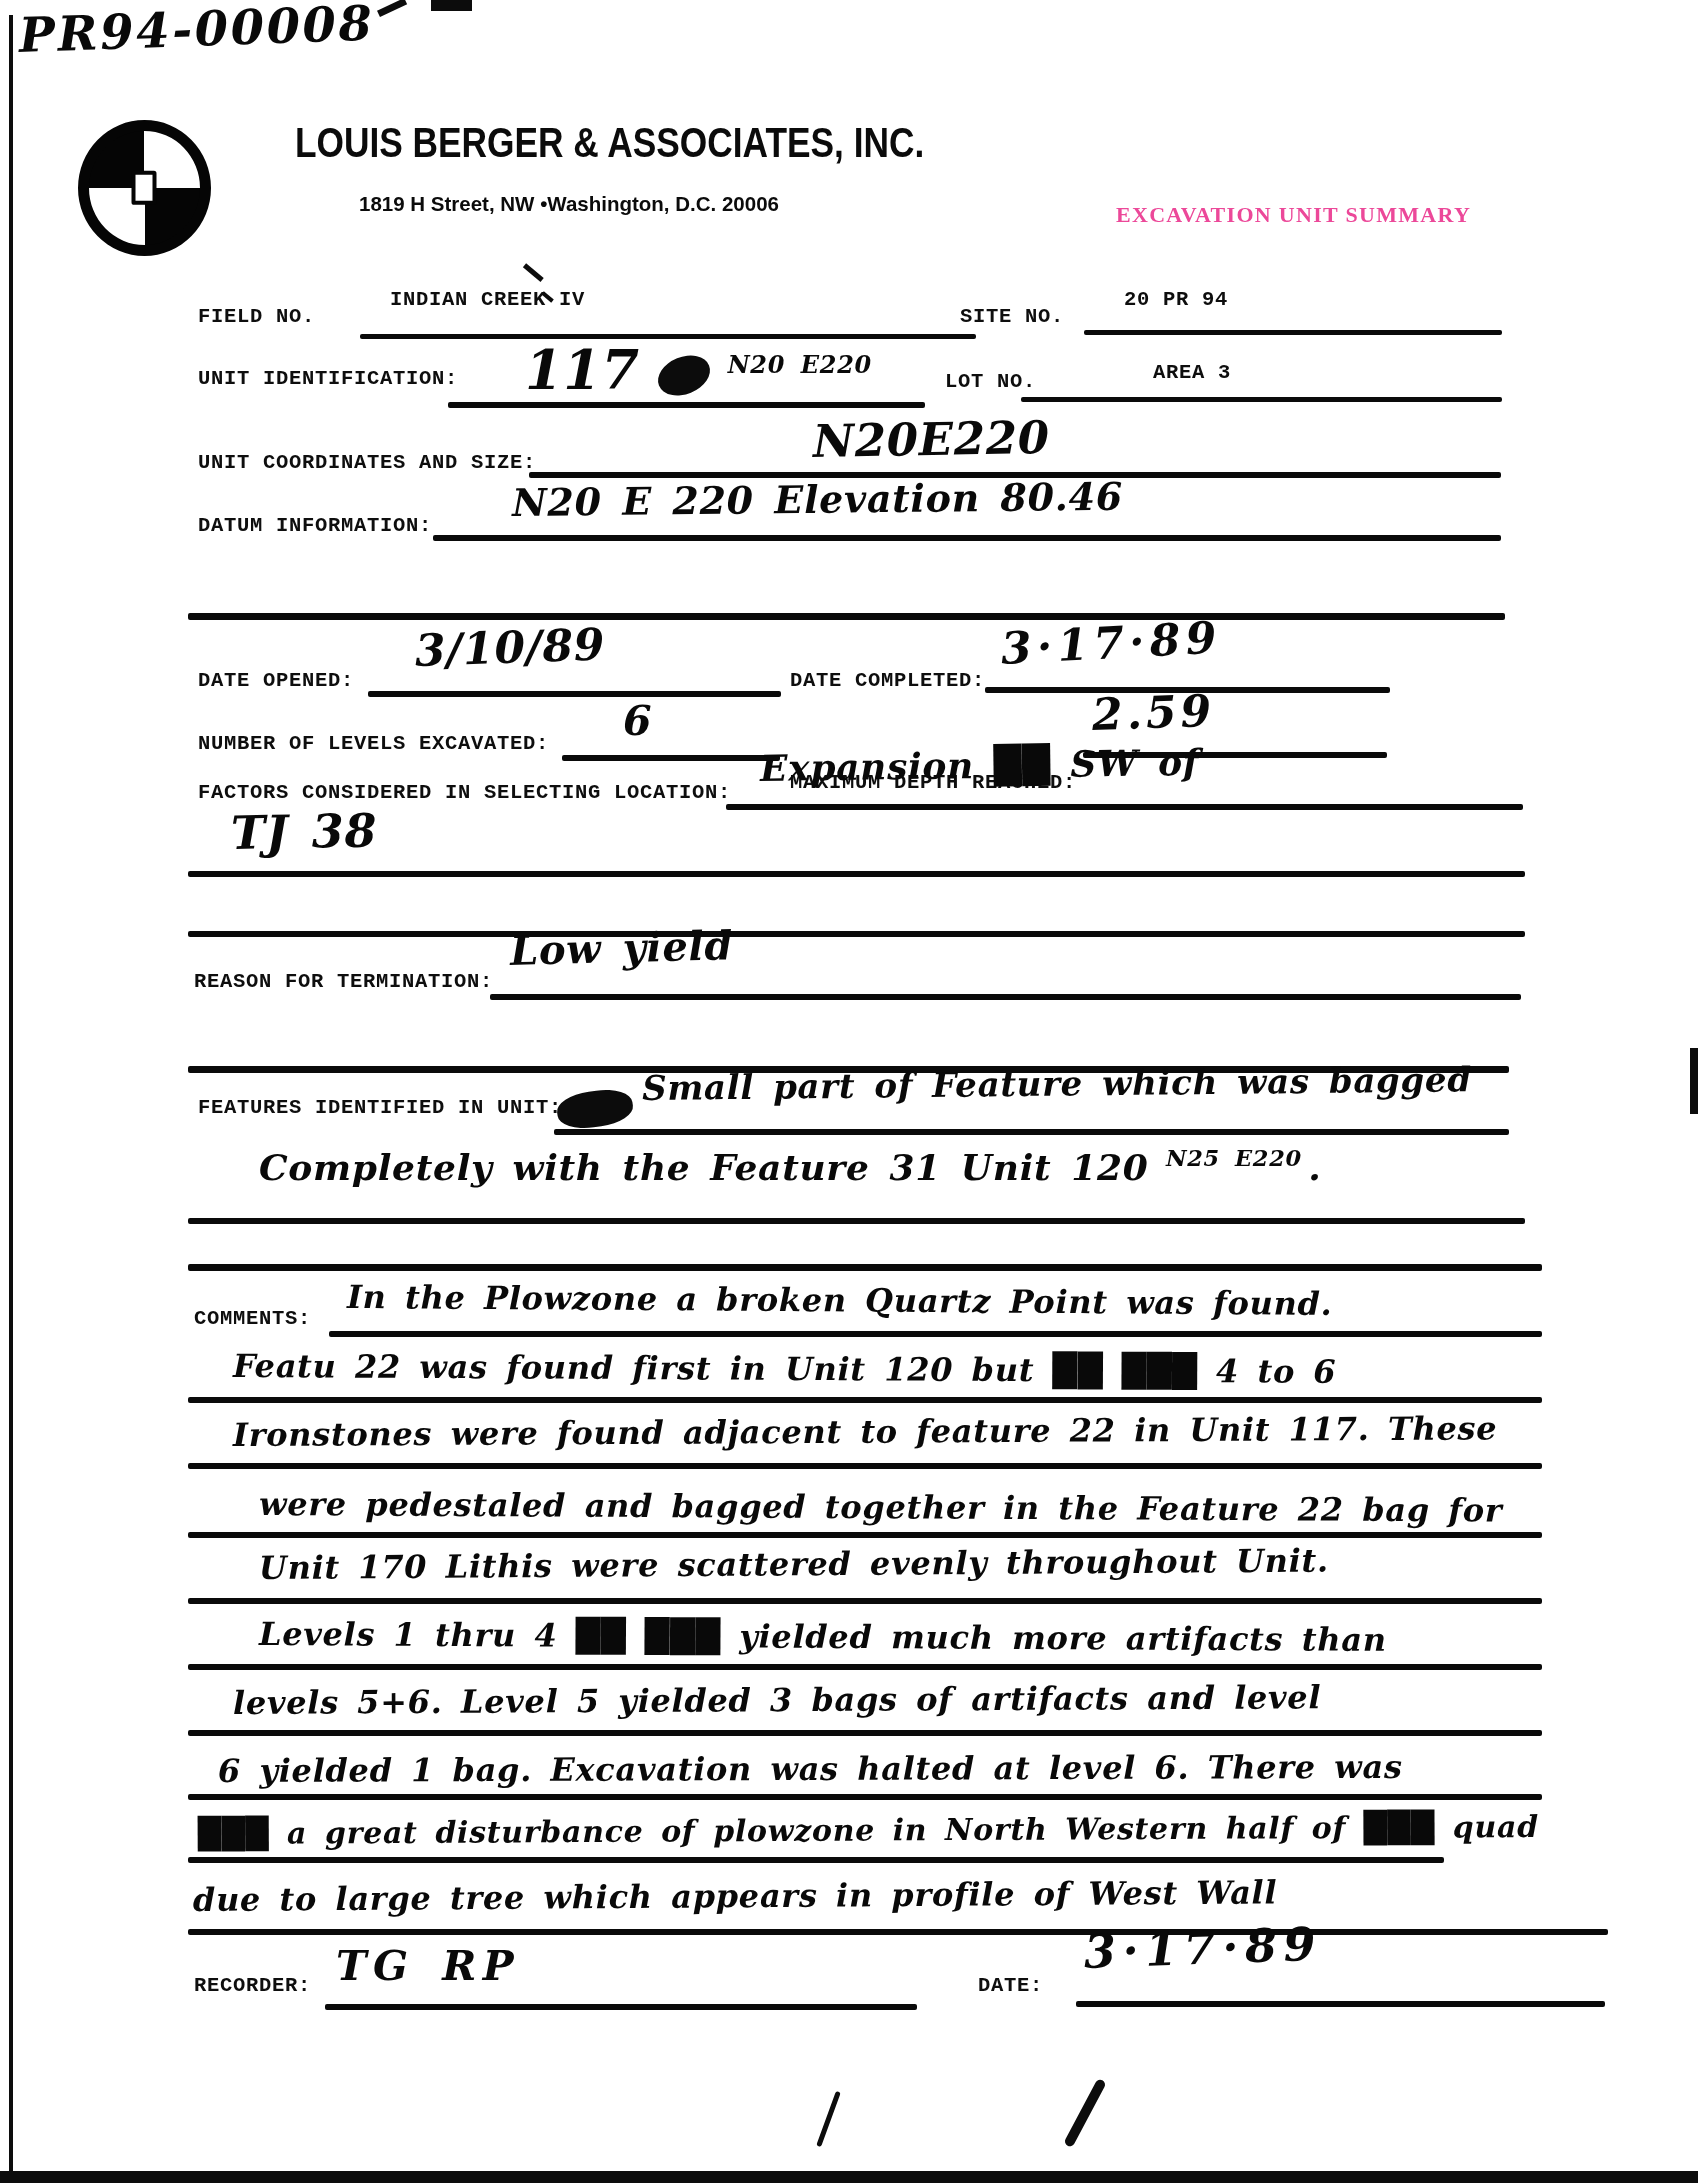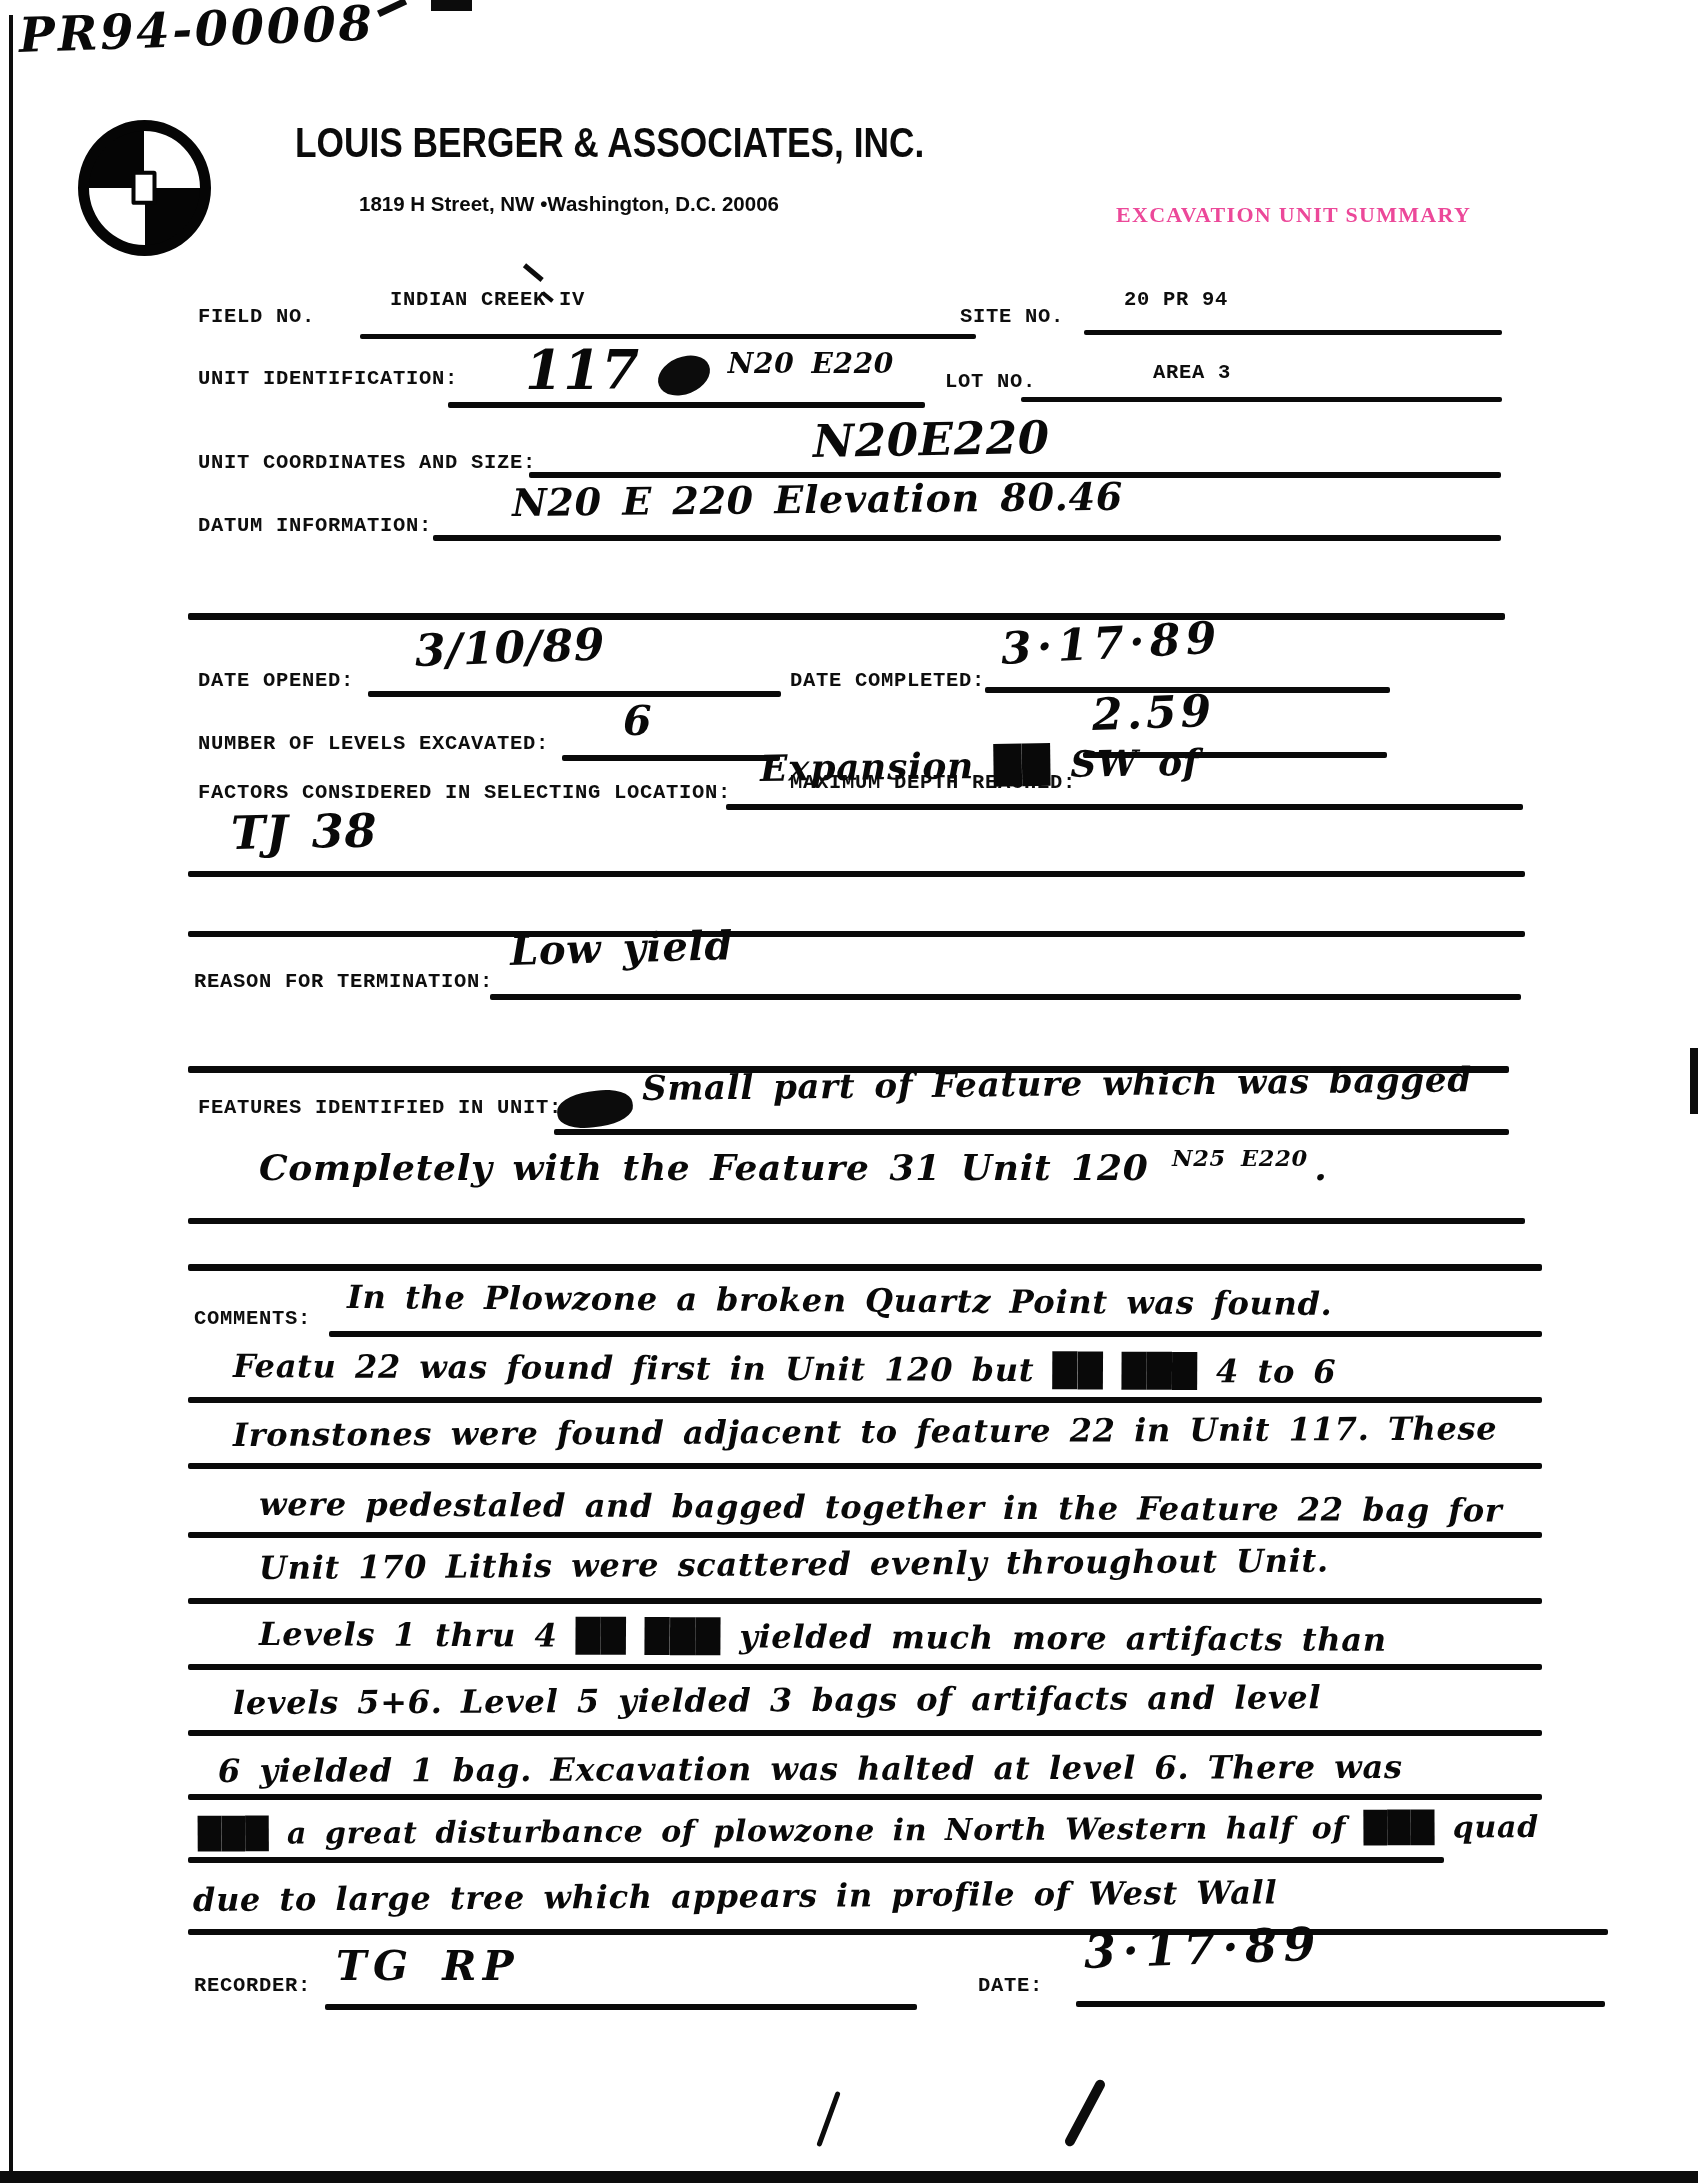--- a/index.html
+++ b/index.html
@@ -85,21 +85,21 @@
   <div class="abs typed" style="left:390px;top:288px;">INDIAN CREEK IV</div>
   <div class="rule" style="left:360px;top:334px;width:616px;height:5.3px;"></div>
   <div class="abs lbl" style="left:960px;top:305px;">SITE NO.</div>
   <div class="abs typed" style="left:1124px;top:288px;">20 PR 94</div>
   <div class="rule" style="left:1084px;top:330px;width:418px;height:5.3px;"></div>
 
   <div class="abs lbl" style="left:198px;top:367px;">UNIT IDENTIFICATION:</div>
   <div class="abs" style="left:525px;top:338px;">
     <span class="hand" style="font-size:54px;">117</span>
     <span class="scrib" style="position:relative;display:inline-block;width:54px;height:37px;border-radius:50%;transform:rotate(-22deg);margin:0 10.6px;top:5.3px;"></span>
-    <span class="hand sup" style="font-size:28px;top:-16px;">N20 E220</span>
+    <span class="hand sup" style="font-size:24px;top:-16px;">N20 E220</span>
   </div>
   <div class="rule" style="left:448px;top:402px;width:477px;height:6px;"></div>
   <div class="abs lbl" style="left:945px;top:370px;">LOT NO.</div>
   <div class="abs typed" style="left:1153px;top:361px;">AREA 3</div>
   <div class="rule" style="left:1021px;top:397px;width:481px;height:5.3px;"></div>
 
   <div class="abs lbl" style="left:198px;top:451px;">UNIT COORDINATES AND SIZE:</div>
   <div class="abs hand" style="left:813px;top:415px;font-size:45px;transform:rotate(-1deg);">N20E220</div>
   <div class="rule" style="left:529px;top:472px;width:972px;height:6px;"></div>
 
@@ -135,21 +135,21 @@
   <div class="rule" style="left:490px;top:994px;width:1031px;height:6px;"></div>
 
   <div class="rule" style="left:188px;top:1066px;width:1321px;height:6.6px;"></div>
 
   <div class="abs lbl" style="left:198px;top:1096px;">FEATURES IDENTIFIED IN UNIT:</div>
   <div class="scrib" style="left:557px;top:1091px;width:76px;height:36px;border-radius:45%;transform:rotate(-8deg);"></div>
   <div class="abs hand" style="left:642px;top:1068px;font-size:34px;transform:rotate(-0.6deg);">Small part of Feature which was bagged</div>
   <div class="rule" style="left:554px;top:1129px;width:955px;height:6px;"></div>
   <div class="abs" style="left:259px;top:1146px;">
     <span class="hand" style="font-size:36px;">Completely with the Feature 31 Unit 120</span>
-    <span class="hand sup" style="font-size:22.5px;top:-14.5px;margin-left:17px;">N25 E220</span>
+    <span class="hand sup" style="font-size:22.5px;top:-14.5px;margin-left:11px;">N25 E220</span>
     <span class="hand" style="font-size:36px;">.</span>
   </div>
   <div class="rule" style="left:188px;top:1218px;width:1337px;height:6px;"></div>
 
   <div class="rule" style="left:188px;top:1264px;width:1354px;height:6.6px;"></div>
 
   <div class="abs lbl" style="left:194px;top:1307px;">COMMENTS:</div>
 
   <div class="abs hand" style="left:347px;top:1278px;font-size:32px;transform:rotate(0.4deg);">In the Plowzone a broken Quartz Point was found.</div>
   <div class="rule" style="left:329px;top:1331px;width:1213px;height:6px;"></div>

